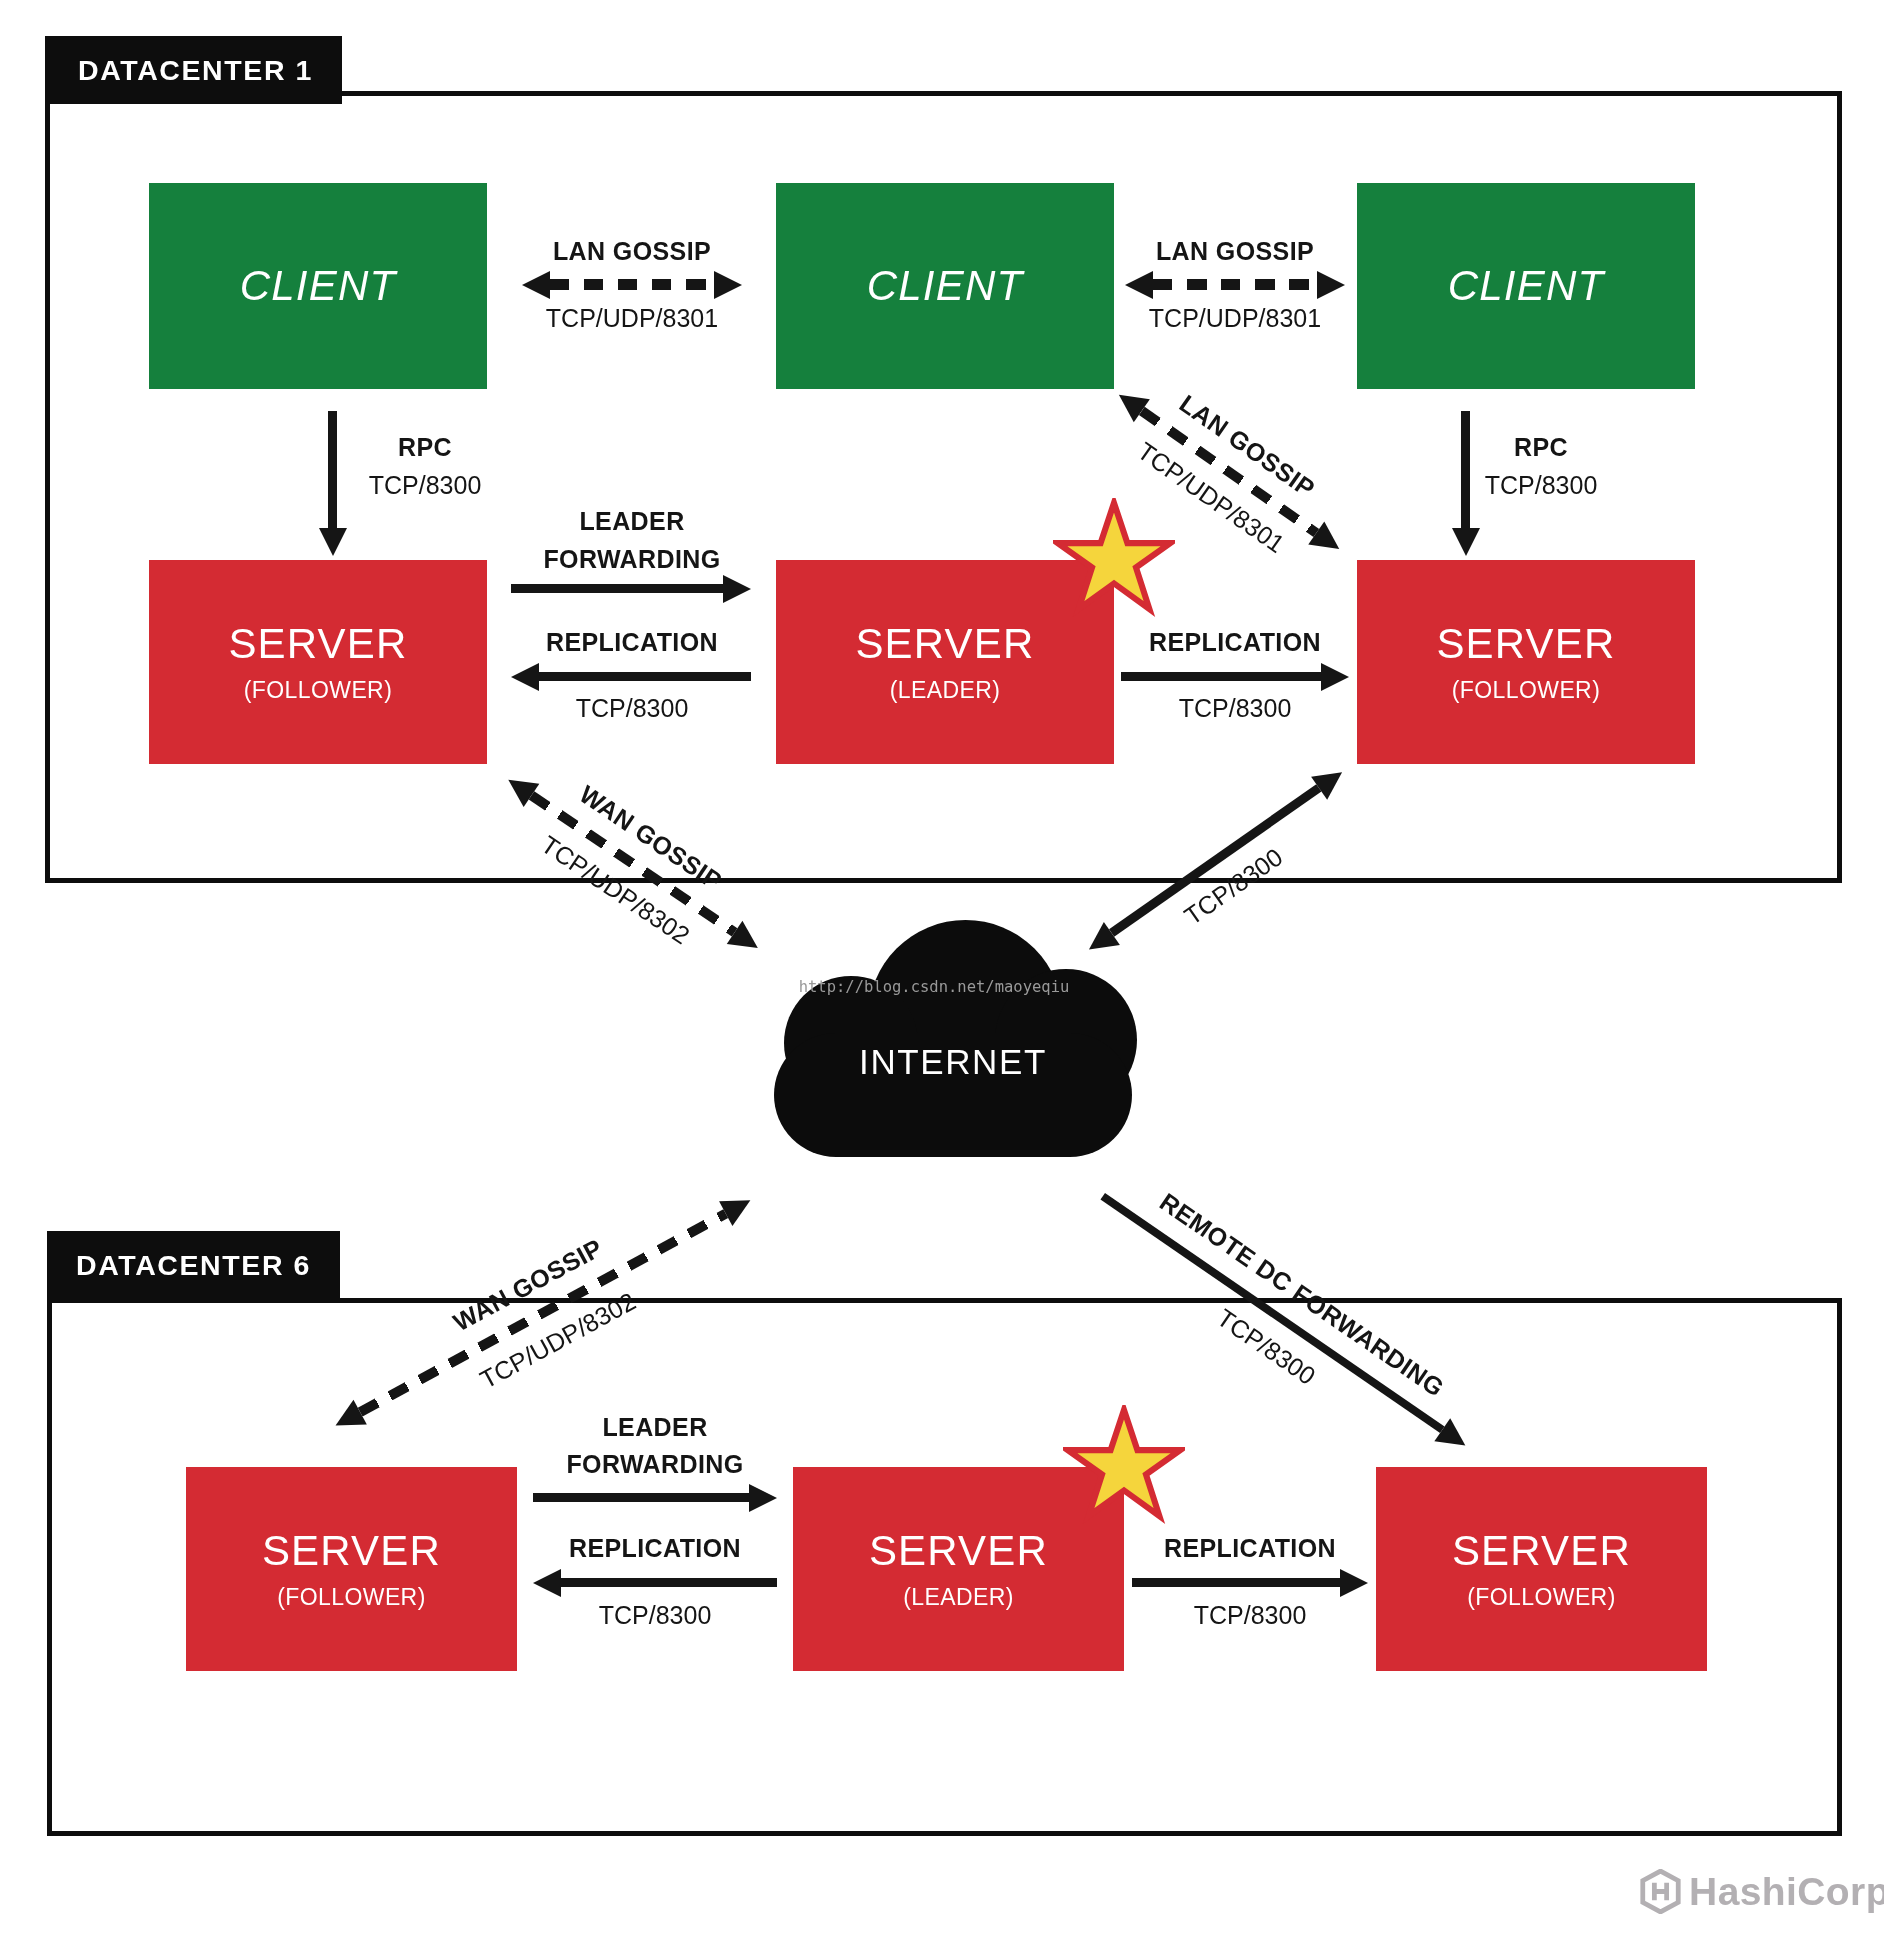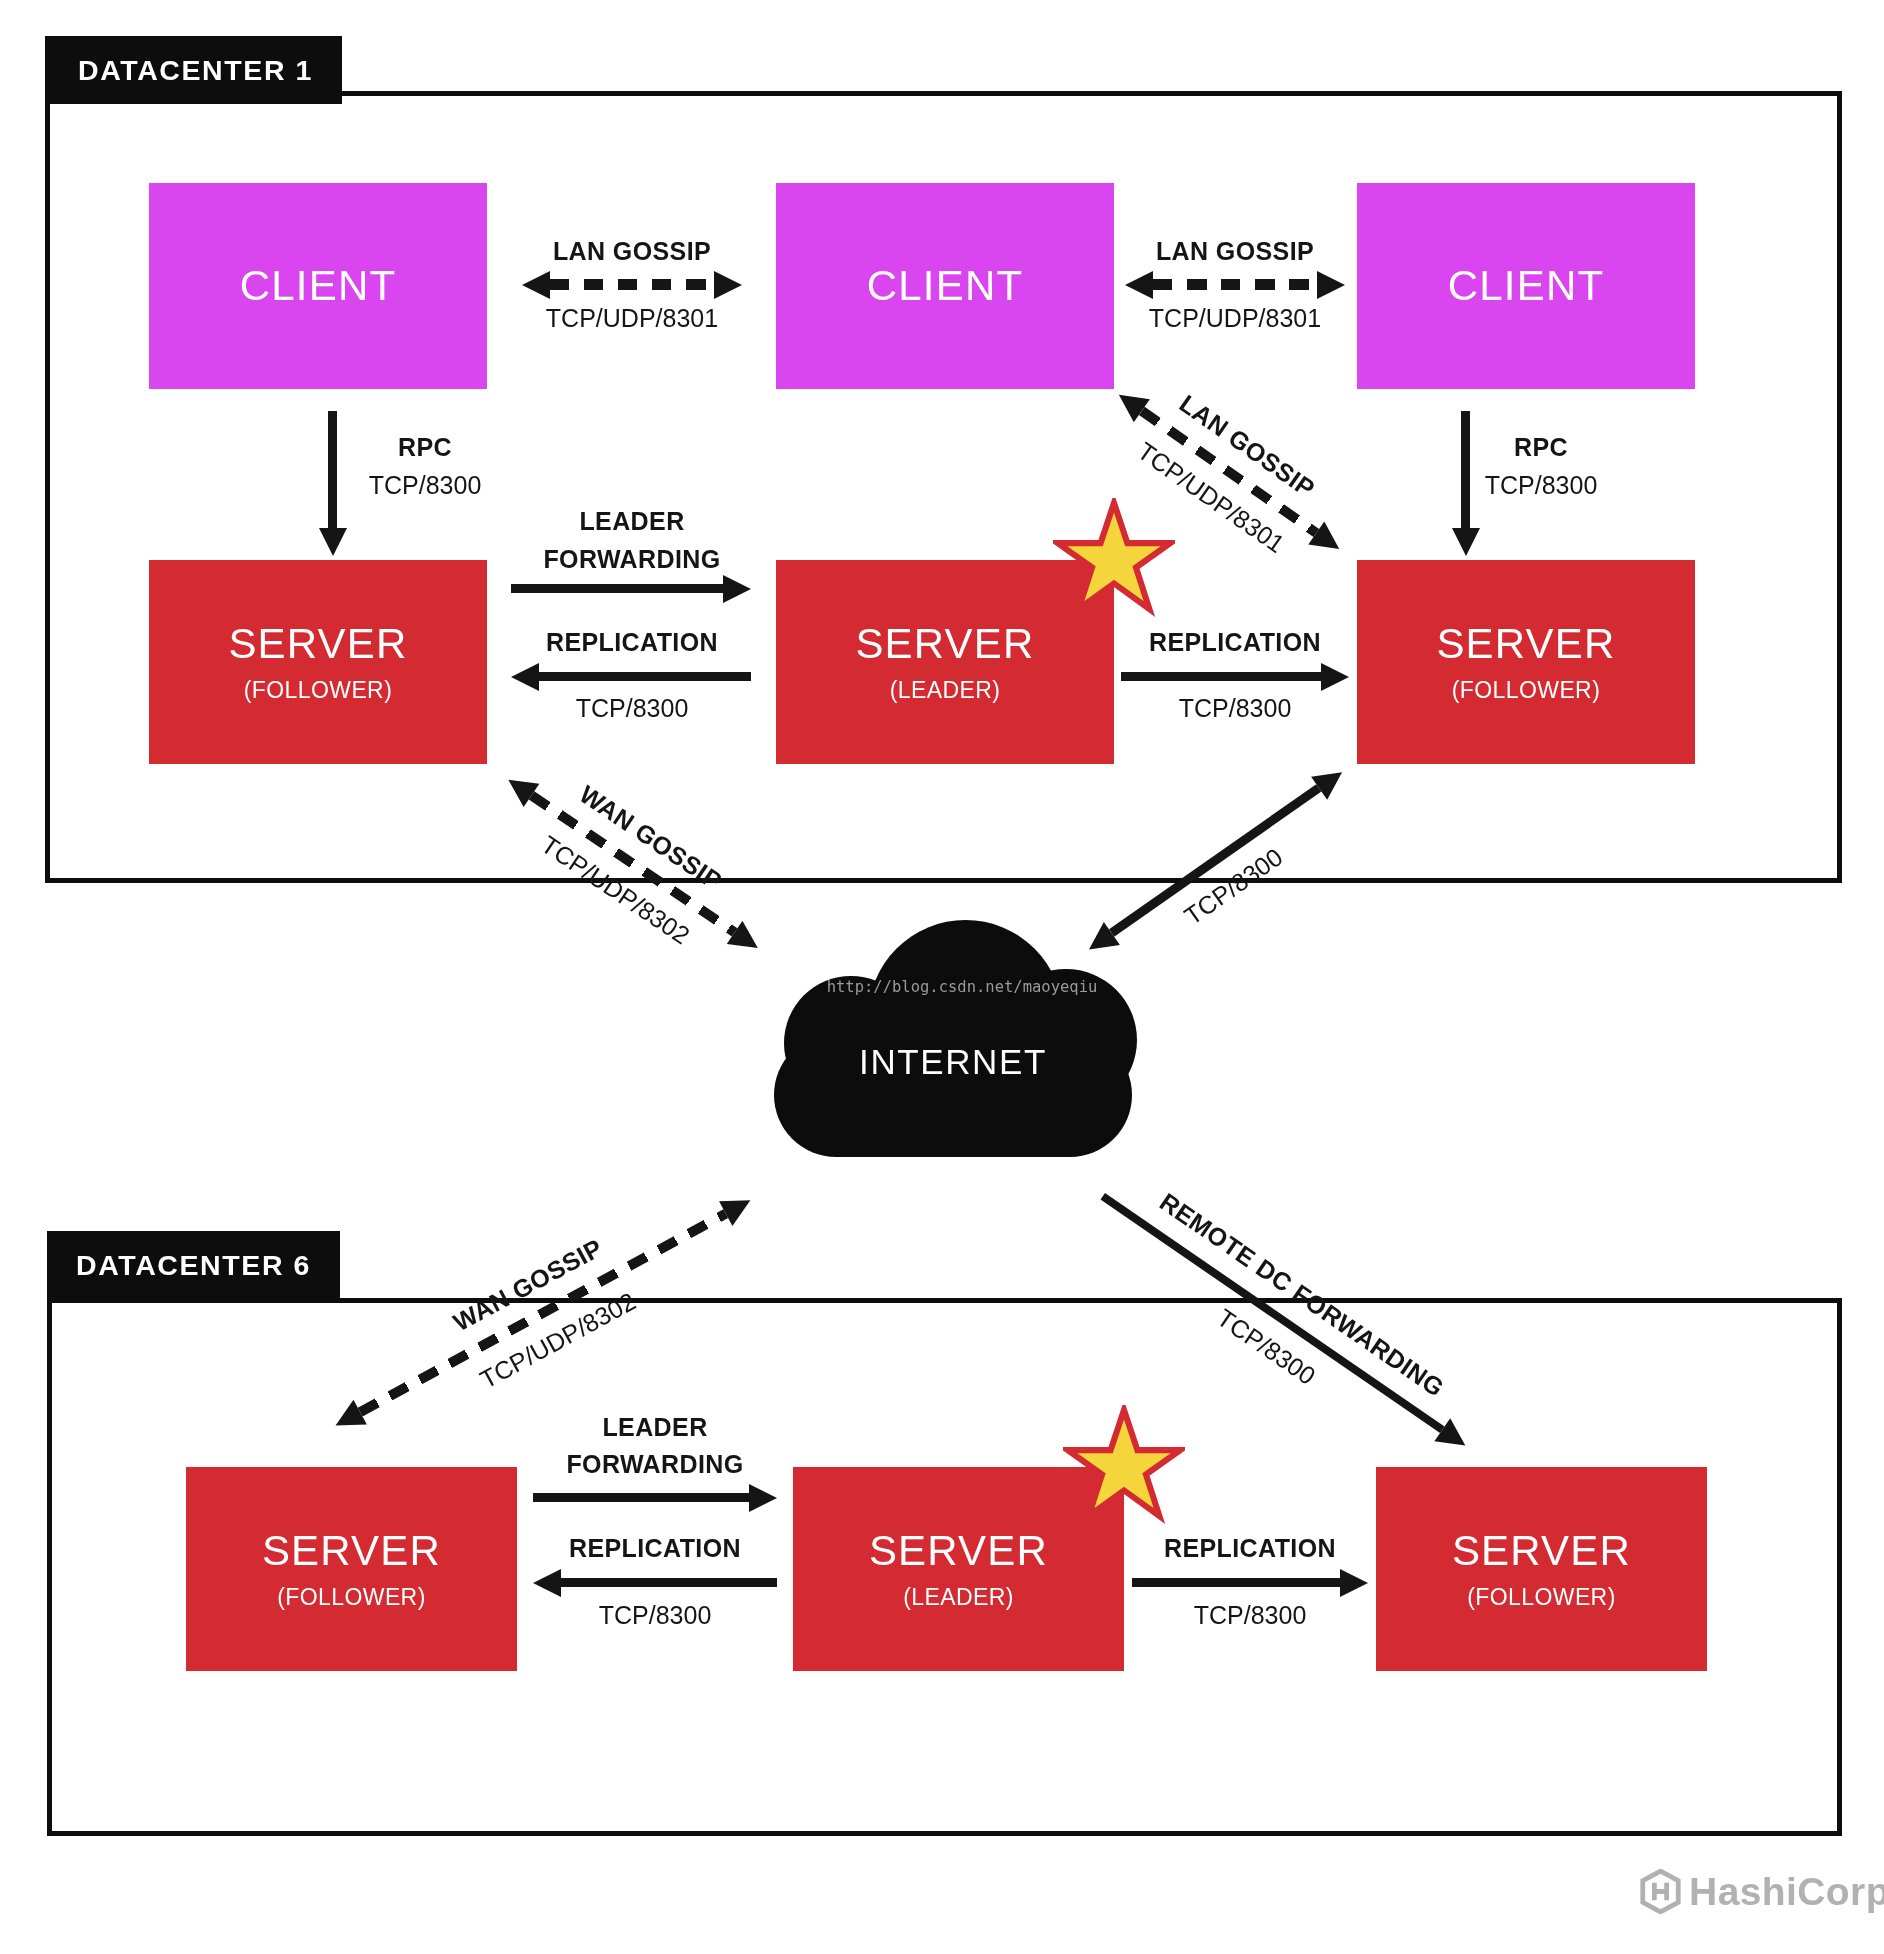--- a/index.html
+++ b/index.html
@@ -7,21 +7,21 @@
     position:relative; width:1885px; height:1954px; overflow:hidden;
     background:#ffffff; font-family:"Liberation Sans", sans-serif;
   }
   
   .dc-frame { position:absolute; border:5.7px solid #0d0d0d; background:#ffffff; box-sizing:border-box; z-index:0; }
   .dc-tag { position:absolute; background:#0d0d0d; color:#ffffff; font-size:28.5px; font-weight:600;
             letter-spacing:1.6px; height:68px; line-height:68px; padding:0 29px; z-index:4; }
   
   .node { position:absolute; display:flex; flex-direction:column; align-items:center; justify-content:center;
           color:#ffffff; z-index:3; }
-  .node.client { background:#d946ef; }
+  .node.client { background:#15803d;font-style:italic; }
   .node.server { background:#d42b33; }
   .node-title { font-size:42px; font-weight:400; letter-spacing:1.2px; }
   .node-role  { font-size:23px; font-weight:400; letter-spacing:0.4px; margin-top:8.1px;text-align:center; }
   
   .lbl { position:absolute; transform:translate(-50%,-50%); white-space:nowrap; color:#151515; z-index:2; }
   .lbl.b { font-weight:700; font-size:25px; letter-spacing:0.4px; }
   .lbl.p { font-weight:400; font-size:25px; }
   
   .arr { display:flex; align-items:center; height:31px; z-index:2; }
   .arr.abs { position:absolute; }
@@ -171,21 +171,21 @@
     <div class="dlbl-p">TCP/8300</div>
   </div>
 
   <div class="cloud">
     <div class="puff" style="left:94px;top:8.1px;width:195px;height:195px;"></div>
     <div class="puff" style="left:9.8px;top:64px;width:134px;height:134px;"></div>
     <div class="puff" style="left:221px;top:57px;width:142px;height:142px;"></div>
     <div class="base"></div>
     <div class="cloud-label">INTERNET</div>
   </div>
-  <div class="watermark" style="left:962px;top:987px;">http://blog.csdn.net/maoyeqiu</div>
+  <div class="watermark" style="left:934px;top:987px;">http://blog.csdn.net/maoyeqiu</div>
 
   <div class="diag" style="left:543px;top:1313px;width:472px;transform:translate(-50%,-50%) rotate(-28.5deg);">
     <div class="dlbl-b">WAN GOSSIP</div>
     <div class="arr w100">
       <div class="h-l"></div>
       <div class="shaft dash"></div>
       <div class="h-r"></div>
     </div>
     <div class="dlbl-p">TCP/UDP/8302</div>
   </div>

